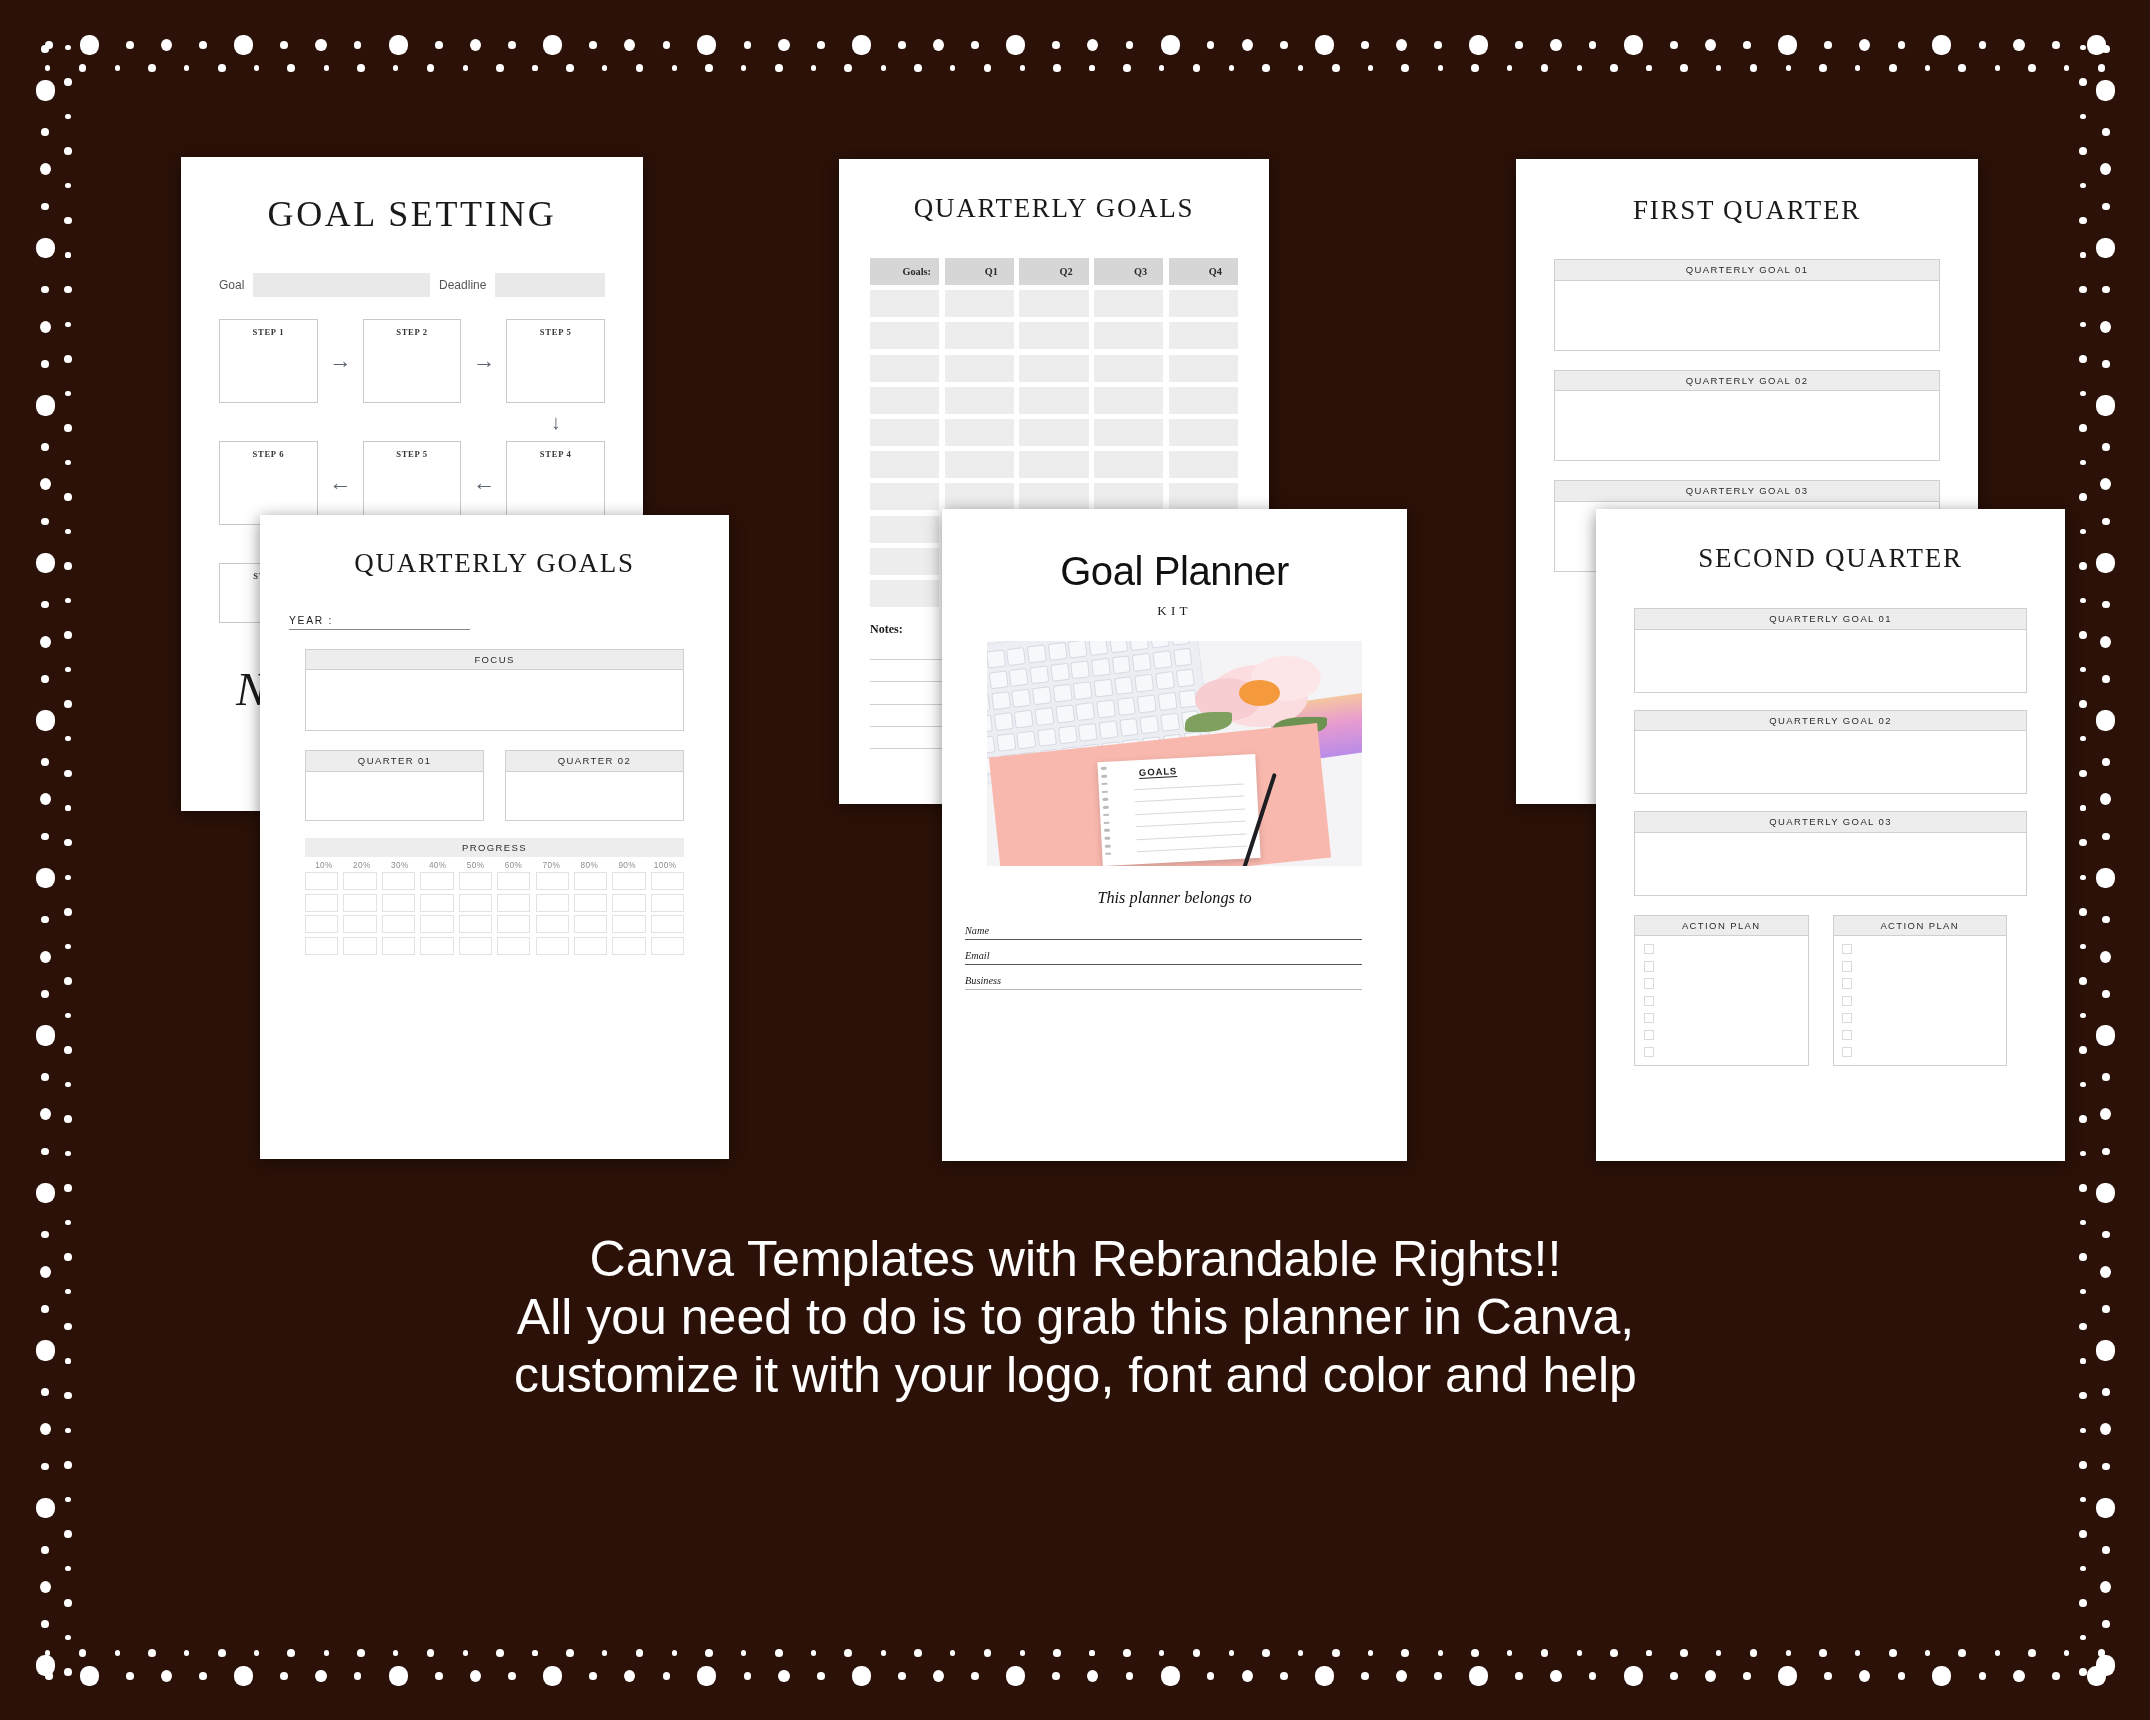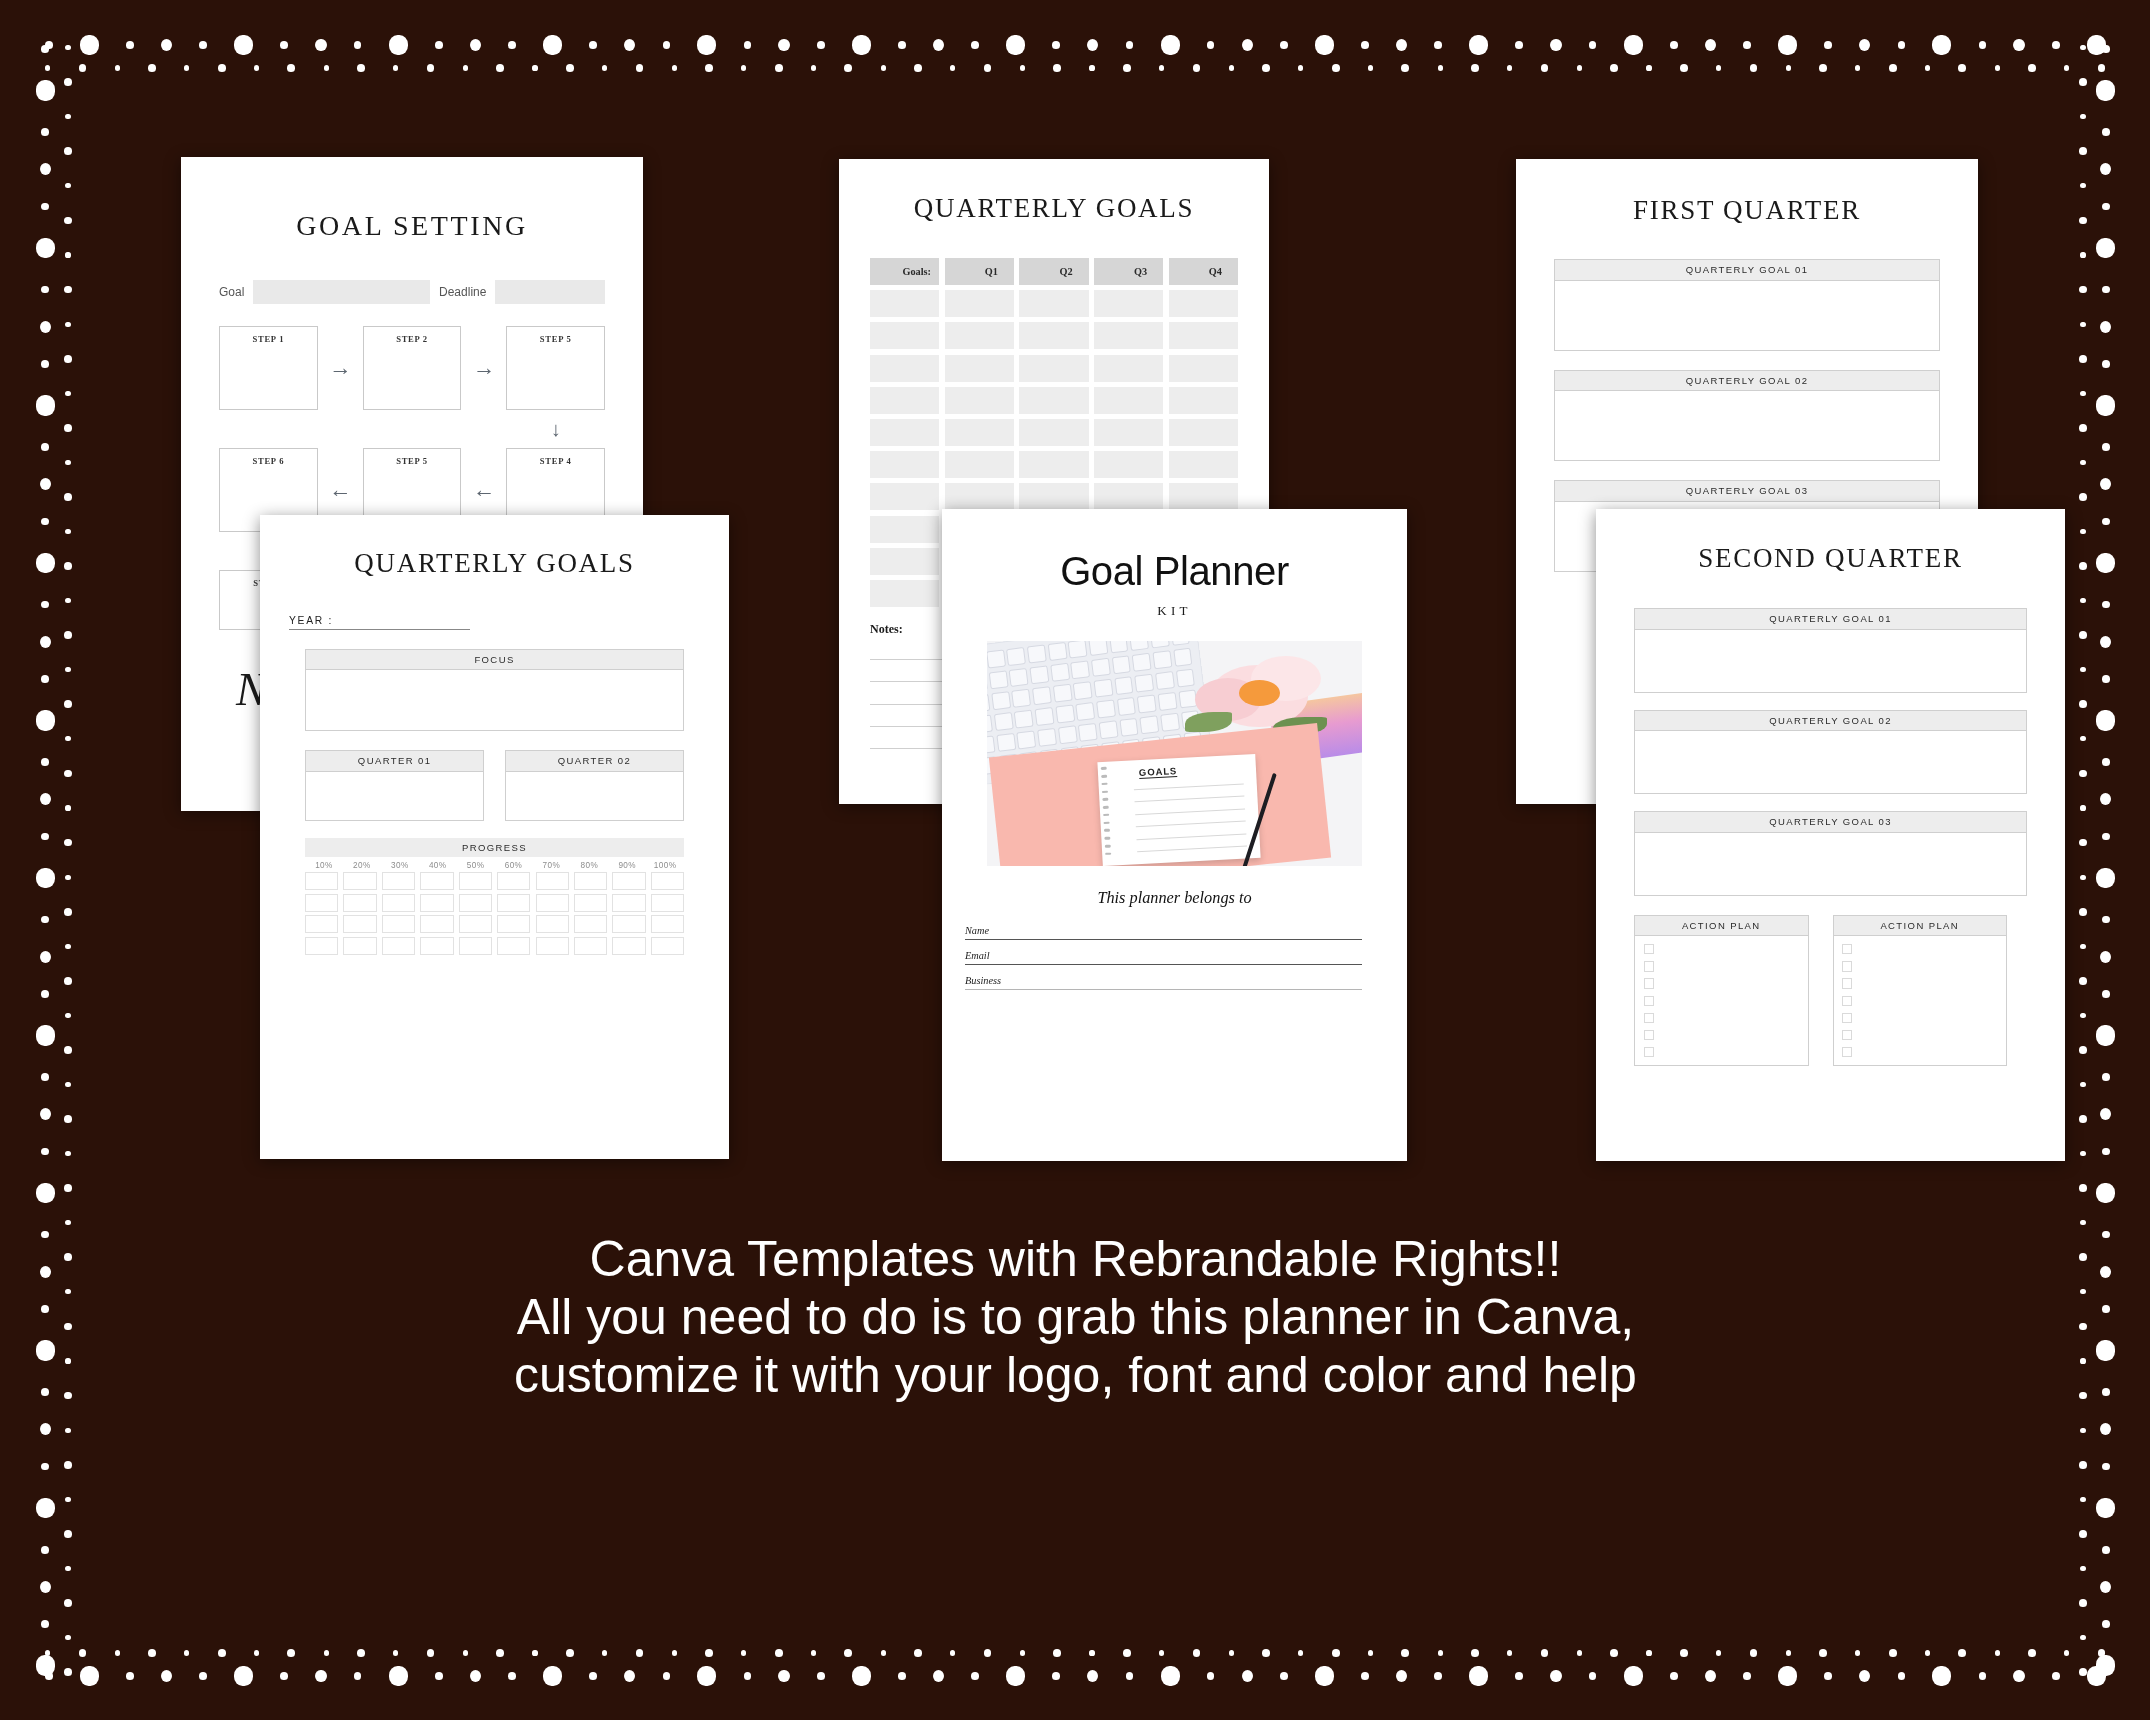--- a/index.html
+++ b/index.html
@@ -45,21 +45,21 @@
     text-align: center; color: #2b2b2b;
     font-size: 9.5px; letter-spacing: 1.4px; padding: 4.3px 0;
     font-family: "Liberation Sans", sans-serif;
   }
   .bandbox { border: 0.9px solid #cfcfcf; background: #fff; }
   .fieldlabel { color: #555; font-size: 12px; font-family: "Liberation Sans", sans-serif; }
   .greyfill { background: #e9e9e9; }
 
   
   #pg-goal-setting { left: 181px; top: 157px; width: 462px; height: 654px; }
-  #pg-goal-setting .sheet-title { font-size: 28px; margin-top: 53px; letter-spacing: 2.6px; }
+  #pg-goal-setting .sheet-title { font-size: 36px; margin-top: 36px; letter-spacing: 2.6px; }
   .gs-fieldrow { display: flex; align-items: center; gap: 8.6px; margin: 38px 38px 0 38px; font-size: 11.2px; }
   .gs-fieldrow .greyfill { height: 24px; }
   .gs-grid { margin: 22.4px 38px 0 38px; }
   .gs-rowline { display: flex; align-items: stretch; gap: 0; }
   .step-card { border: 0.9px solid #c9c9c9; flex: 1 1 0; height: 84px; position: relative; }
   .step-card span { position: absolute; top: 6.9px; left: 0; right: 0; text-align: center;
     font-size: 8.6px; font-weight: bold; letter-spacing: 0.7px; color: #333;
     font-family: "Liberation Serif", serif; }
   .arrow-h { width: 45px; display: flex; align-items: center; justify-content: center;
     color: #5d6670; font-size: 22.4px; line-height: 1; }

